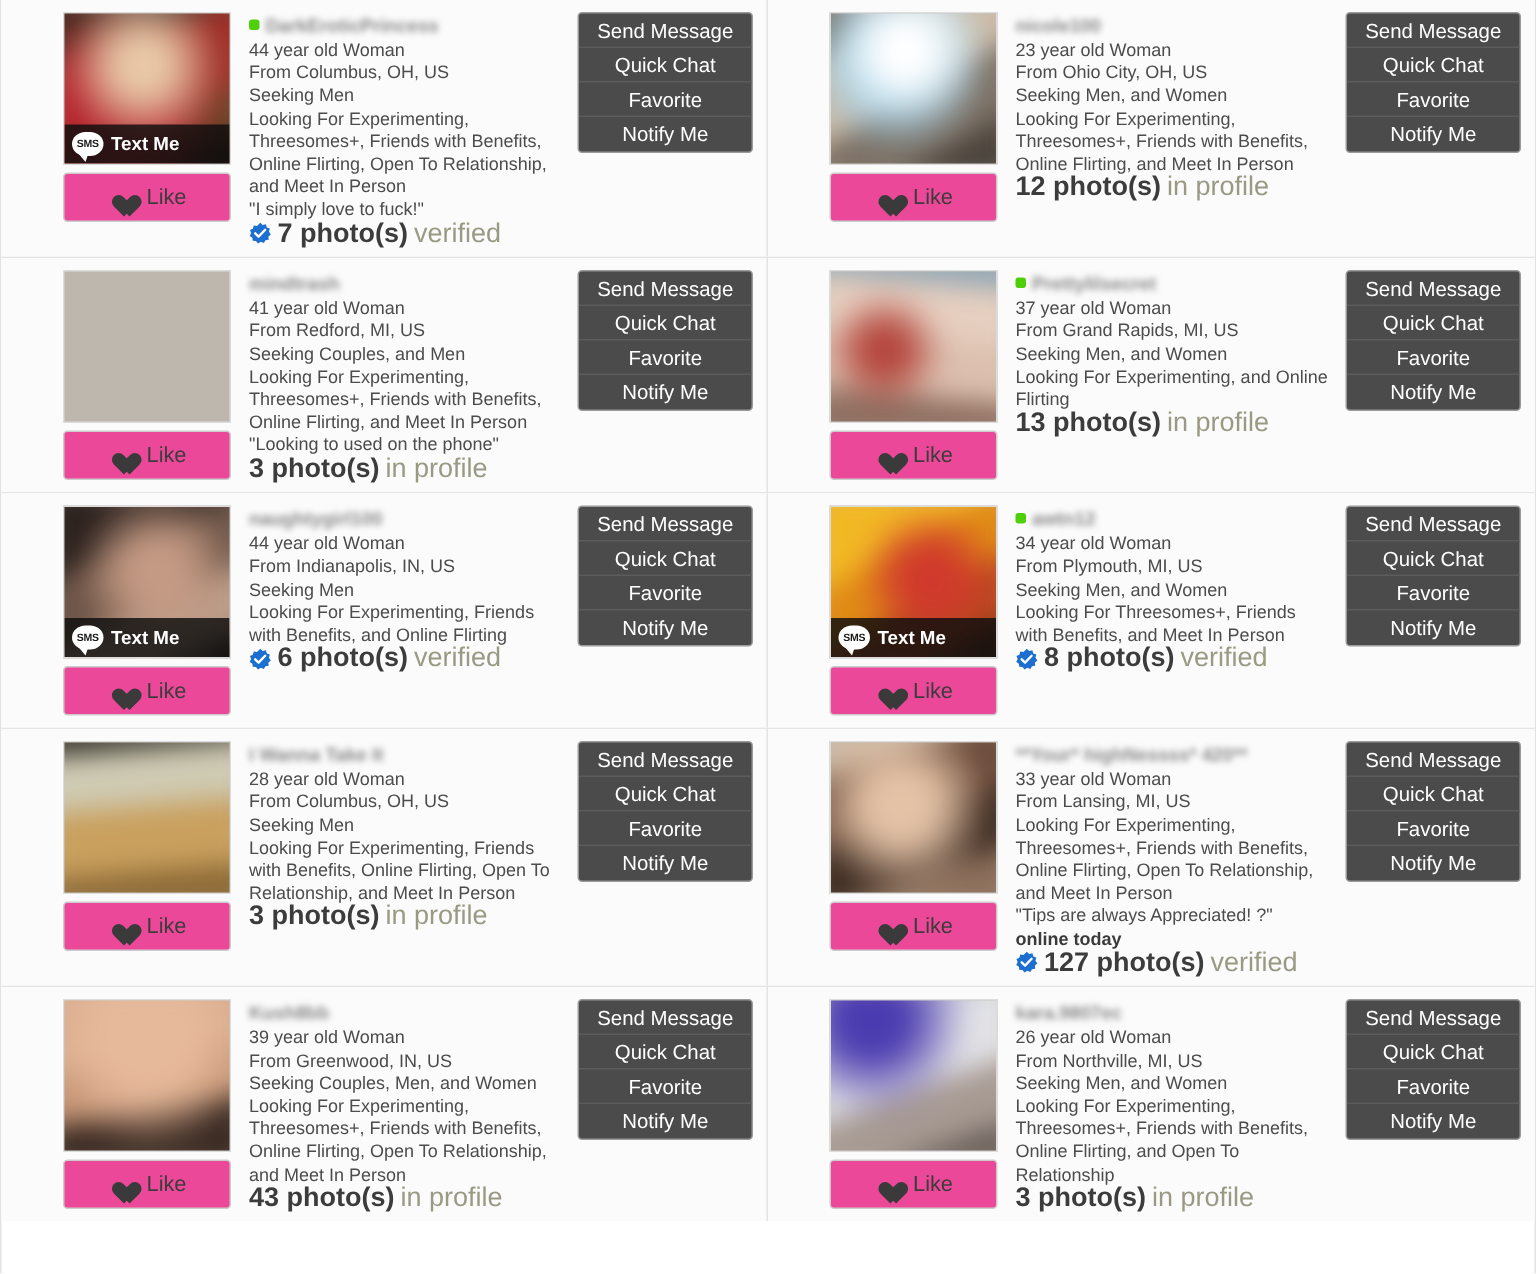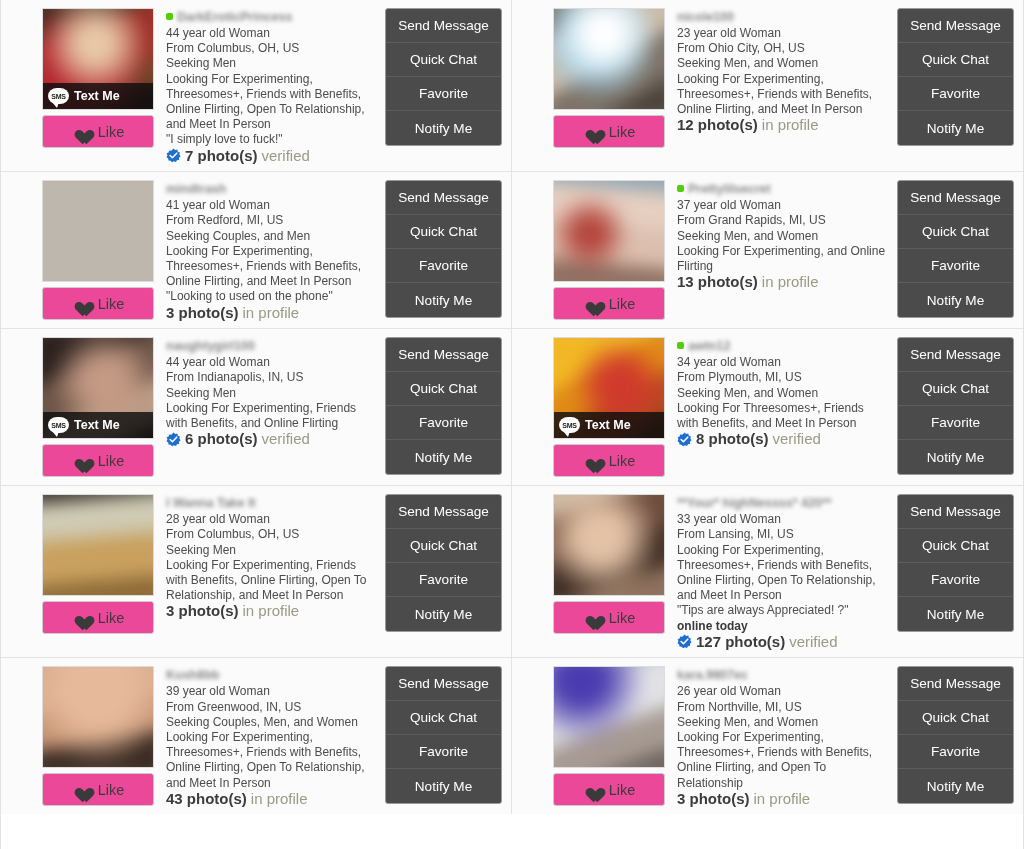--- a/index.html
+++ b/index.html
@@ -209,21 +209,21 @@
 
   .line {
     font-size: 12px;
     line-height: 15.2px;
     color: #4c4c4c;
   }
   .line.quote { color: #4c4c4c; }
   .line.online-today { font-weight: bold; color: #3a3a3a; }
 
   .photoline {
-    font-size: 15px;
+    font-size: 18px;
     line-height: 15.6px;
     color: #9a9a84;
     display: flex;
     align-items: center;
     gap: 4px;
   }
   .photoline .count { font-weight: bold; color: #3c3c3c; }
   .verified-badge {
     width: 15px; height: 15px;
     flex: 0 0 15px;
@@ -236,21 +236,21 @@
     width: 117px;
     flex: 0 0 117px;
     margin-left: 10px;
     background: #4b4b4b;
     border: 1px solid #9a9a9a;
     border-radius: 3px;
     align-self: flex-start;
     overflow: hidden;
   }
   .action-btn {
-    height: 34px;
+    height: 23px;
     display: flex;
     align-items: center;
     justify-content: center;
     color: #ffffff;
     font-size: 13.6px;
     border-bottom: 1px solid #5c5c5c;
     cursor: pointer;
     white-space: nowrap;
   }
   .action-btn:last-child { border-bottom: none; }

